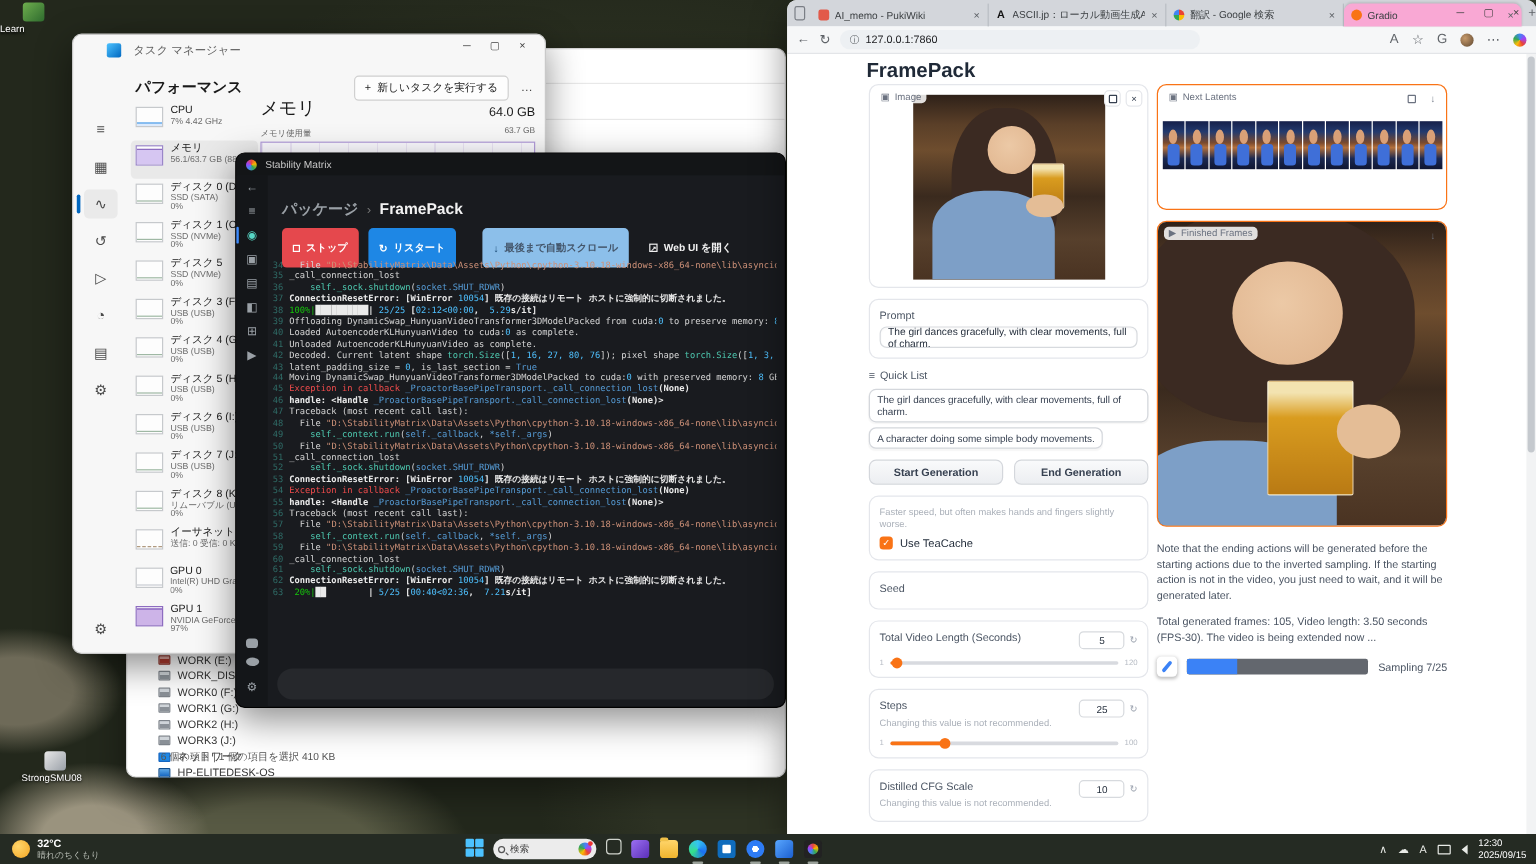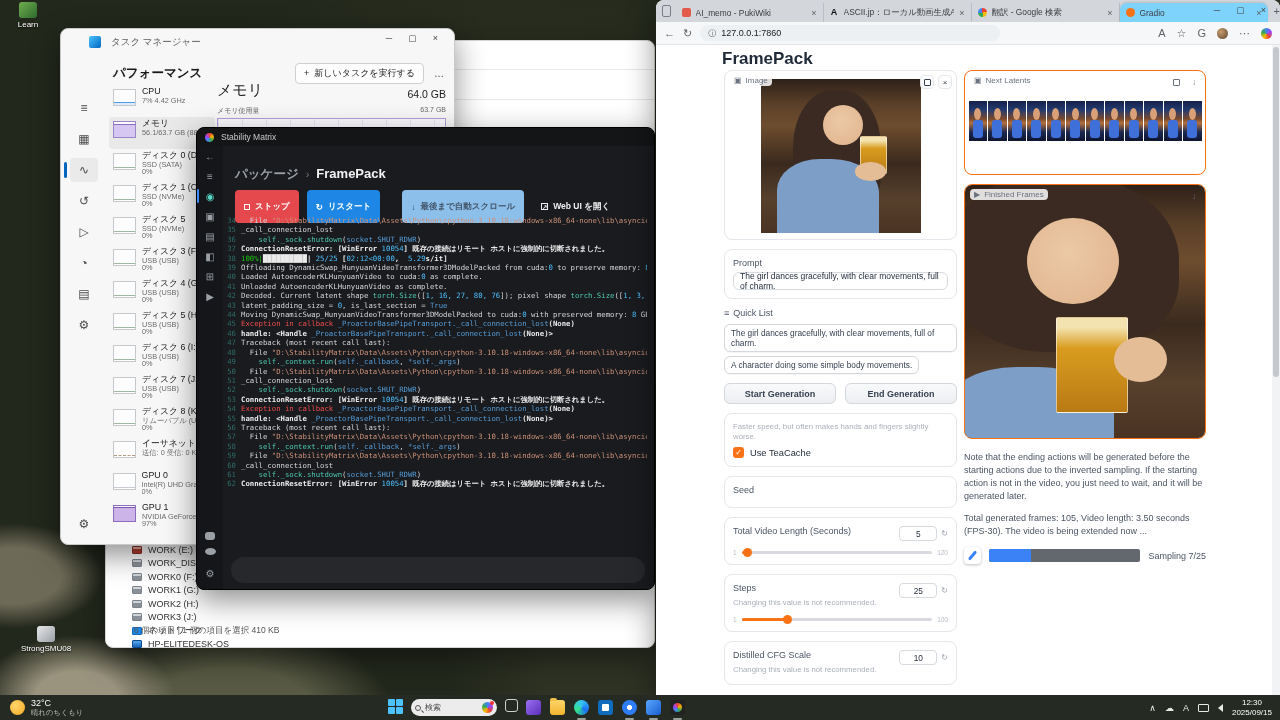--- a/index.html
+++ b/index.html
@@ -8,21 +8,21 @@
  background-color:#23281c;
  background-image:
   radial-gradient(140px 90px at 6% 97%,#9a937e 0 30%,transparent 70%),
   radial-gradient(120px 70px at 1% 80%,#6e6a58 0 40%,transparent 75%),
   radial-gradient(220px 130px at 18% 100%,#585a44 0 40%,transparent 75%),
   radial-gradient(320px 210px at 55% 92%,#2e3324 0 50%,transparent 80%),
   radial-gradient(420px 260px at 92% 15%,#33392a 0 40%,transparent 75%),
   radial-gradient(520px 320px at 40% 30%,#2a2f20 0 50%,transparent 80%);}
 .win{position:absolute;border-radius:8px;box-shadow:0 10px 30px rgba(0,0,0,.45)}
 
-.dicon{position:absolute;width:56px;text-align:center;color:#fff;font-size:8px;text-shadow:0 1px 2px #000}
+.dicon{position:absolute;width:56px;text-align:left;color:#fff;font-size:8px;text-shadow:0 1px 2px #000}
 .dicon .dimg{width:18px;height:16px;margin:0 auto 2px;border-radius:3px}
 #dicon1 .dimg{background:linear-gradient(135deg,#6fae4e,#2e6b2e)}
 #dicon2 .dimg{background:linear-gradient(135deg,#e8e8e8,#9aa0a8)}
 
 #explorer{left:105px;top:40px;width:550px;height:608px;background:#fff;border:1px solid #d5d5d5}
 #explorer .xline{position:absolute;left:0;right:0;height:1px;background:#e8e8e8}
 #xtree{position:absolute;left:26px;top:502px;width:220px}
 .trow{display:flex;align-items:center;height:13.5px;font-size:9px;color:#333}
 .tico{width:10px;height:8px;margin-right:6px;border-radius:1px}
 .tico.drive{background:linear-gradient(180deg,#cfd4d9 40%,#8a9097 41%);border:1px solid #7d838a}
@@ -97,21 +97,21 @@
 .cline{white-space:pre;display:flex}
 .cnum{width:14px;flex:0 0 14px;text-align:right;padding-right:5px;color:#2f6b66}
 .cbody{white-space:pre}
 .c-p{color:#ce9178}.c-b{color:#569cd6}.c-t{color:#4ec9b0}.c-r{color:#f14c4c}.c-g{color:#16c60c}.c-n{color:#4fc1ff}.c-hi{color:#eaeaea;font-weight:bold}
 #sm-input{position:absolute;left:34px;bottom:6px;width:414px;height:26px;background:#26282c;border-radius:13px}
 
 #browser{left:656px;top:0;width:624px;height:695px;background:#fff;border-radius:8px 8px 0 0;z-index:4}
 #tabbar{height:22px;background:#d3d6db;border-radius:8px 8px 0 0;display:flex;align-items:flex-end;padding-left:4px}
 #tabactions{width:12px;height:12px;border:1px solid #7a7e85;border-radius:2px;margin:0 5px 5px 2px}
 .tab{width:148px;height:19px;display:flex;align-items:center;padding:0 6px;gap:5px;border-right:1px solid #b9bdc4;color:#3c4043}
-.tab.active{background:#7dd3fc;border-radius:7px 7px 0 0;border-right:none;box-shadow:0 -1px 2px rgba(0,0,0,.12)}
+.tab.active{background:#f9a8d4;border-radius:7px 7px 0 0;border-right:none;box-shadow:0 -1px 2px rgba(0,0,0,.12)}
 .ttl{flex:1;font-size:8.4px;white-space:nowrap;overflow:hidden}
 .tclose{font-size:9px;color:#5f6368}
 .fav{width:9px;height:9px;flex:0 0 9px;border-radius:50%}
 .fav-puki{background:#e25a4a;border-radius:2px}
 .fav-ascii{background:none;color:#111;font-weight:bold;font-size:9px;line-height:9px;text-align:center}
 .fav-google{background:conic-gradient(#ea4335 0 25%,#fbbc05 0 50%,#34a853 0 75%,#4285f4 0 100%)}
 .fav-gradio{background:#f97316}
 #newtab{margin:0 0 5px 6px;color:#5f6368;font-size:11px}
 #br-ctrl{right:14px;top:5px}
 #toolbar{height:23px;background:#f6f7f8;display:flex;align-items:center;padding:0 8px;gap:8px;border-bottom:1px solid #e3e5e8}
@@ -185,21 +185,21 @@
 #gr-progress{display:flex;align-items:center;gap:8px;margin-top:5px}
 #spinner{width:17px;height:17px;border-radius:4px;background:#fff;box-shadow:0 1px 3px rgba(0,0,0,.25);position:relative}
 #spinner::after{content:"";position:absolute;left:7px;top:3px;width:3px;height:11px;background:#3b82f6;border-radius:2px;transform:rotate(40deg)}
 #pbar{flex:1;height:13px;background:#63676e;border-radius:2px;overflow:hidden}
 #pfill{height:100%;background:#3b82f6}
 #plabel{font-size:9px;color:#4b5563;white-space:nowrap}
 
 #taskbarEl{position:absolute;left:0;top:695px;width:1280px;height:25px;background:#252b23;display:flex;align-items:center;z-index:9}
 #weather{display:flex;align-items:center;gap:6px;margin-left:10px}
 #wicon{width:15px;height:15px;border-radius:50%;background:radial-gradient(circle at 35% 35%,#ffd66b,#f5a623)}
-#wtxt .t1{font-size:9px;color:#fff;font-weight:normal}
+#wtxt .t1{font-size:9px;color:#fff;font-weight:bold}
 #wtxt .t2{font-size:7.3px;color:#b9beb6}
 #tb-center{position:absolute;left:388px;display:flex;gap:8px}
 #startbtn{width:15px;height:15px;display:grid;grid-template-columns:7px 7px;grid-gap:1px}
 #startbtn i{background:#4cc2ff;border-radius:1px}
 #searchpill{width:86px;height:17px;border-radius:9px;background:#ececec;display:flex;align-items:center;padding:0 4px;gap:4px}
 #mag{width:6px;height:6px;border:1.2px solid #555;border-radius:50%;position:relative}
 #mag::after{content:"";position:absolute;left:5px;top:5px;width:3px;height:1.2px;background:#555;transform:rotate(45deg)}
 #searchtxt{font-size:8px;color:#444;flex:1}
 #bingorb{width:11px;height:11px;border-radius:50%;background:conic-gradient(#4285f4,#a142f4,#ea4335,#fbbc05,#34a853,#4285f4);position:relative}
 #bingorb::after{content:"";position:absolute;right:-1px;top:-1px;width:4px;height:4px;border-radius:50%;background:#e33}
@@ -213,21 +213,21 @@
 .app-store{background:#0f6cbd;border-radius:3px}
 .app-store::before{content:"";position:absolute;left:4px;top:4px;width:7px;height:7px;background:#fff;border-radius:1px}
 .app-compass{border-radius:50%;background:radial-gradient(circle at 50% 50%,#fff 0 25%,#2e7cf6 26%)}
 .app-bluewin{background:linear-gradient(135deg,#58a6ff,#1b5fd0);border-radius:3px}
 .app-smgear{background:#222;border-radius:3px}
 .app-smgear::before{content:"";position:absolute;left:3px;top:3px;width:9px;height:9px;border-radius:50%;background:conic-gradient(#e8453c,#f5b400,#34a853,#4285f4,#a142f4,#e8453c)}
 #tray{position:absolute;right:8px;display:flex;align-items:center;gap:9px;color:#e8eae6}
 #tray .tglyph{font-size:9px}
 #trayMon{width:11px;height:8px;border:1.2px solid #e8eae6;border-radius:1px}
 #traySpk{width:0;height:0;border:4px solid transparent;border-right:5px solid #e8eae6;border-left:none}
-#clock{text-align:center;font-size:8px;color:#fff;line-height:1.25}
+#clock{text-align:left;font-size:8px;color:#fff;line-height:1.25}
 </style>
 </head>
 <body>
 
 <div id="screen">
 
   <div class="dicon" id="dicon1" style="left:0;top:2px">
     <div class="dimg"></div>
     <div>Learn</div>
   </div>
@@ -525,20 +525,21 @@
         <div class="cline"><span class="cnum">53</span><span class="cbody"><span class="c-hi">ConnectionResetError: [WinError </span><span class="c-n">10054</span><span class="c-hi">] 既存の接続はリモート ホストに強制的に切断されました。</span></span></div>
         <div class="cline"><span class="cnum">54</span><span class="cbody"><span class="c-r">Exception in callback </span><span class="c-b">_ProactorBasePipeTransport._call_connection_lost</span><span class="c-hi">(None)</span></span></div>
         <div class="cline"><span class="cnum">55</span><span class="cbody"><span class="c-hi">handle: &lt;Handle </span><span class="c-b">_ProactorBasePipeTransport._call_connection_lost</span><span class="c-hi">(None)&gt;</span></span></div>
         <div class="cline"><span class="cnum">56</span><span class="cbody"><span>Traceback (most recent call last):</span></span></div>
         <div class="cline"><span class="cnum">57</span><span class="cbody"><span>  File </span><span class="c-p">"D:\StabilityMatrix\Data\Assets\Python\cpython-3.10.18-windows-x86_64-none\lib\asyncio\events.p</span></span></div>
         <div class="cline"><span class="cnum">58</span><span class="cbody"><span>    </span><span class="c-t">self._context.run</span><span>(</span><span class="c-b">self._callback</span><span>, </span><span class="c-b">*self._args</span><span>)</span></span></div>
         <div class="cline"><span class="cnum">59</span><span class="cbody"><span>  File </span><span class="c-p">"D:\StabilityMatrix\Data\Assets\Python\cpython-3.10.18-windows-x86_64-none\lib\asyncio\proactor</span></span></div>
         <div class="cline"><span class="cnum">60</span><span class="cbody"><span>_call_connection_lost</span></span></div>
         <div class="cline"><span class="cnum">61</span><span class="cbody"><span>    </span><span class="c-t">self._sock.shutdown</span><span>(</span><span class="c-b">socket.SHUT_RDWR</span><span>)</span></span></div>
         <div class="cline"><span class="cnum">62</span><span class="cbody"><span class="c-hi">ConnectionResetError: [WinError </span><span class="c-n">10054</span><span class="c-hi">] 既存の接続はリモート ホストに強制的に切断されました。</span></span></div>
+        <div class="cline"><span class="cnum">63</span><span class="cbody"><span class="c-g"> 20%|</span><span class="c-hi">██</span><span class="c-hi">        | </span><span class="c-n">5/25</span><span class="c-hi"> [</span><span class="c-n">00:40&lt;02:36</span><span class="c-hi">,  </span><span class="c-n">7.21</span><span class="c-hi">s/it]</span></span></div>
       </div>
     <div id="sm-input"></div>
   </div>
 
   <div class="win" id="browser">
     <div id="tabbar">
       <div id="tabactions"></div>
       <div id="tabs" style="display: flex;">
           <div class="tab">
             <span class="fav fav-puki"></span>

